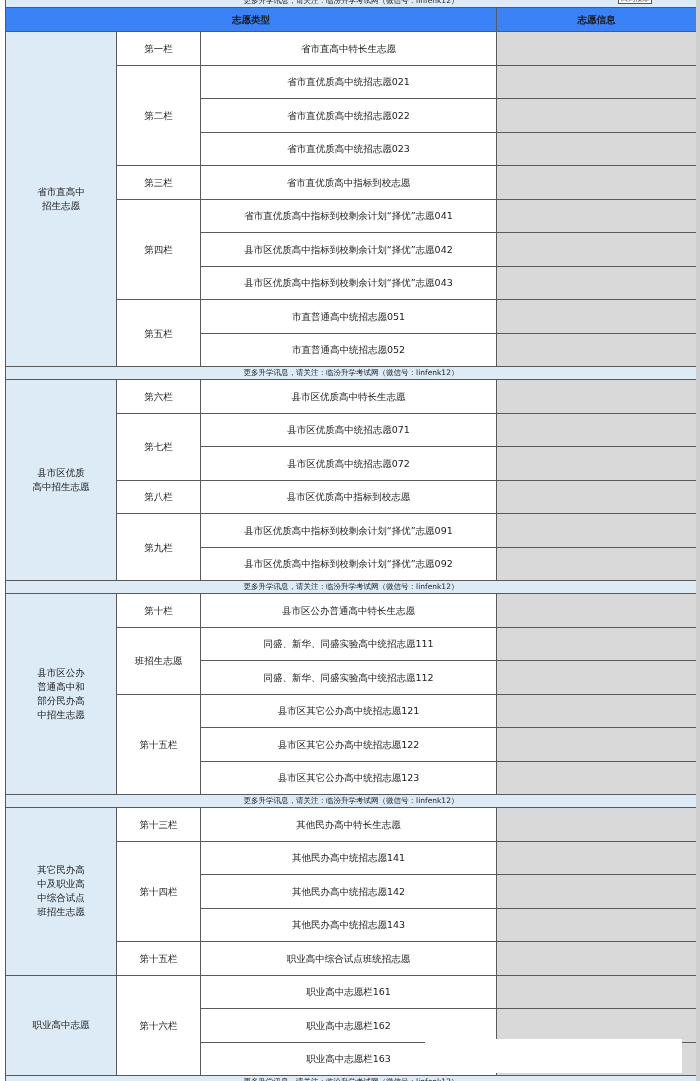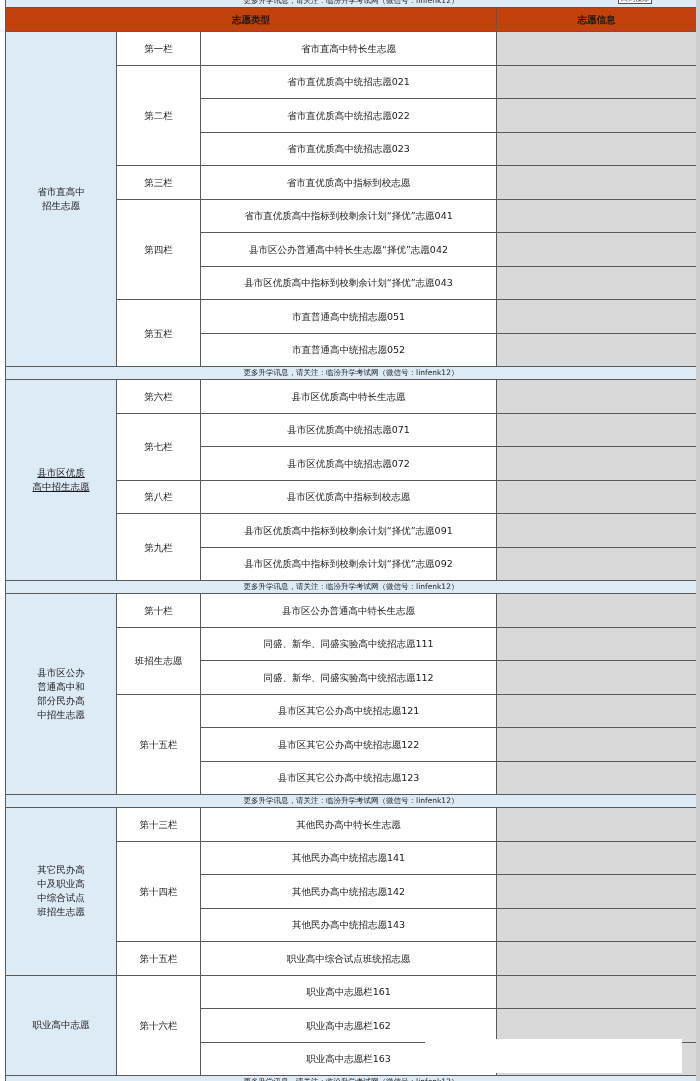--- a/index.html
+++ b/index.html
@@ -23,21 +23,21 @@
     font-size: 9.5px; padding: 0; line-height: 13px;
   }
   col.c1 { width: 111px; }
   col.c2 { width: 84px; }
   col.c3 { width: 296px; }
   col.c4 { width: 200px; }
   tr.banner td {
     background: #ddebf7; height: 12px; font-size: 7.5px; line-height: 10px; color: #222;
     border-left: 1px solid #5a5a5a; border-right: 1px solid #5a5a5a;
   }
-  tr.header th { height: 23px; font-weight: bold; font-size: 9.5px; background: #c2410c; }
+  tr.header th { height: 23px; font-weight: bold; font-size: 9.5px; background: #3b82f6; }
   tr.row td { height: 32.5px; }
   td.group { background: #ddebf7; line-height: 14px; }
   td.info { background: #d9d9d9; }
   .banner-inner { position: relative; }
   .top-tag {
     position: absolute; right: 44px; top: -1px; font-size: 7px; line-height: 7px;
     border: 1px solid #555; padding: 0 2px; background: #fff; color: #333;
   }
   .overlay {
     position: absolute; left: 425px; top: 1039px; width: 257px; height: 34px; background: #ffffff;
@@ -91,41 +91,41 @@
           <td rowspan="1">第三栏</td>
           <td>省市直优质高中指标到校志愿</td>
           <td class="info"></td>
         </tr>
         <tr class="row">
           <td rowspan="3">第四栏</td>
           <td>省市直优质高中指标到校剩余计划“择优”志愿041</td>
           <td class="info"></td>
         </tr>
         <tr class="row">
-          <td>县市区公办普通高中特长生志愿“择优”志愿042</td>
+          <td>县市区优质高中指标到校剩余计划“择优”志愿042</td>
           <td class="info"></td>
         </tr>
         <tr class="row">
           <td>县市区优质高中指标到校剩余计划“择优”志愿043</td>
           <td class="info"></td>
         </tr>
         <tr class="row">
           <td rowspan="2">第五栏</td>
           <td>市直普通高中统招志愿051</td>
           <td class="info"></td>
         </tr>
         <tr class="row">
           <td>市直普通高中统招志愿052</td>
           <td class="info"></td>
         </tr>
         <tr class="banner">
           <td colspan="4"><span>更多升学讯息，请关注：临汾升学考试网（微信号：linfenk12）</span></td>
         </tr>
         <tr class="row">
-          <td class="group" rowspan="6" style="white-space: pre-line; text-decoration: underline;">县市区优质
+          <td class="group" rowspan="6" style="white-space: pre-line;">县市区优质
 高中招生志愿</td>
           <td rowspan="1">第六栏</td>
           <td>县市区优质高中特长生志愿</td>
           <td class="info"></td>
         </tr>
         <tr class="row">
           <td rowspan="2">第七栏</td>
           <td>县市区优质高中统招志愿071</td>
           <td class="info"></td>
         </tr>

